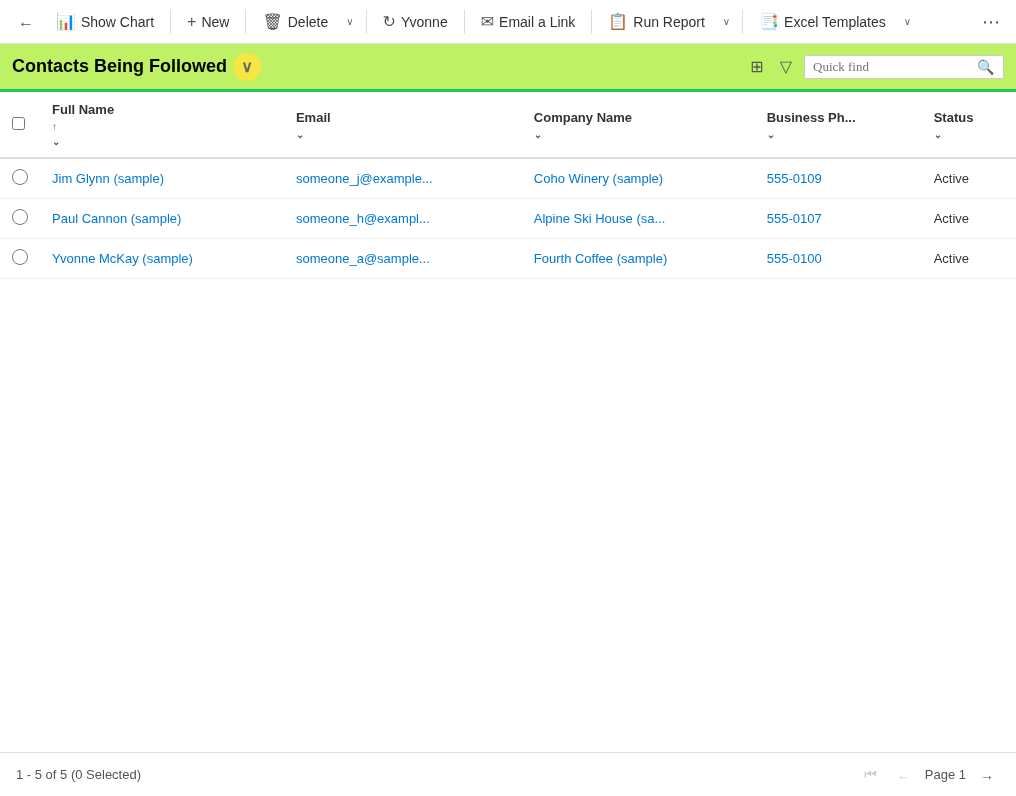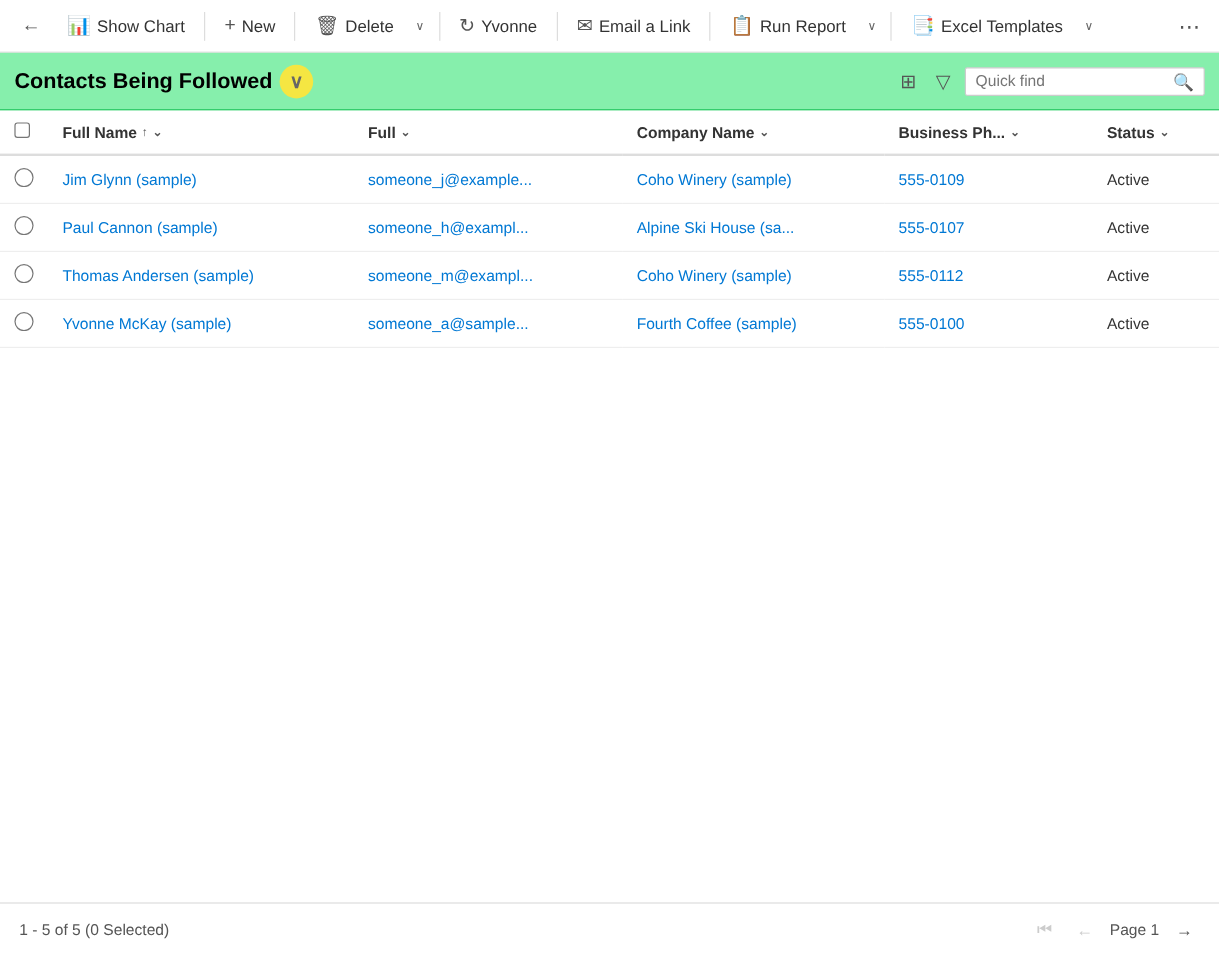--- a/index.html
+++ b/index.html
@@ -49,22 +49,22 @@
       cursor: pointer;
       padding: 5px 8px;
     }
 
     
     .view-header {
       display: flex;
       align-items: center;
       padding: 0 12px;
       height: 48px;
-      border-bottom: 1px solid #22c55e;
-      background: #86efac;
+      border-bottom: 3px solid #22c55e;
+      background: #bef264;
     }
     .view-title {
       font-size: 18px;
       font-weight: 600;
       color: #000;
       display: flex;
       align-items: center;
       gap: 6px;
     }
     .view-title-dropdown {
@@ -102,20 +102,21 @@
       padding: 3px 8px;
       width: 200px;
       background: #fff;
     }
     .quick-find-input {
       border: none;
       outline: none;
       font-size: 13px;
       width: 100%;
       color: #555;
+      font-family: Liberation Serif, serif;
     }
     .quick-find-icon {
       color: #555;
       font-size: 14px;
       cursor: pointer;
     }
 
     
     .data-table {
       width: 100%;
@@ -131,22 +132,23 @@
       font-weight: 600;
       color: #333;
       font-size: 13px;
       border-bottom: 1px solid #ddd;
       white-space: nowrap;
       cursor: pointer;
       user-select: none;
     }
     .th-inner {
       display: flex;
-      align-items: center;
+      align-items: flex-start;
       gap: 4px;
+      flex-direction: column;
     }
     .sort-icon { font-size: 10px; color: #555; }
     .data-table td {
       padding: 10px 12px;
       border-bottom: 1px solid #eee;
       font-size: 13px;
       color: #333;
     }
     .row-select { width: 36px; text-align: center; }
     .row-radio {
@@ -282,21 +284,21 @@
         </th>
         <th>
           <div class="th-inner">
             <span>Full Name</span>
             <span class="sort-icon">↑</span>
             <span class="sort-icon">⌄</span>
           </div>
         </th>
         <th>
           <div class="th-inner">
-            <span>Full</span>
+            <span>Email</span>
             <span class="sort-icon">⌄</span>
           </div>
         </th>
         <th>
           <div class="th-inner">
             <span>Company Name</span>
             <span class="sort-icon">⌄</span>
           </div>
         </th>
         <th>
@@ -340,38 +342,20 @@
         <a href="#">Paul Cannon (sample)</a>
       </td>
       <td class="link-cell">
         <a href="#">someone_h@exampl...</a>
       </td>
       <td class="link-cell">
         <a href="#">Alpine Ski House (sa...</a>
       </td>
       <td class="link-cell">
         <a href="#">555-0107</a>
-      </td>
-      <td>Active</td>
-    </tr>
-        <tr>
-      <td class="row-select">
-        <input type="radio" class="row-radio" name="row-select" style="">
-      </td>
-      <td class="link-cell">
-        <a href="#">Thomas Andersen (sample)</a>
-      </td>
-      <td class="link-cell">
-        <a href="#">someone_m@exampl...</a>
-      </td>
-      <td class="link-cell">
-        <a href="#">Coho Winery (sample)</a>
-      </td>
-      <td class="link-cell">
-        <a href="#">555-0112</a>
       </td>
       <td>Active</td>
     </tr>
         <tr>
       <td class="row-select">
         <input type="radio" class="row-radio" name="row-select" style="">
       </td>
       <td class="link-cell">
         <a href="#">Yvonne McKay (sample)</a>
       </td>

